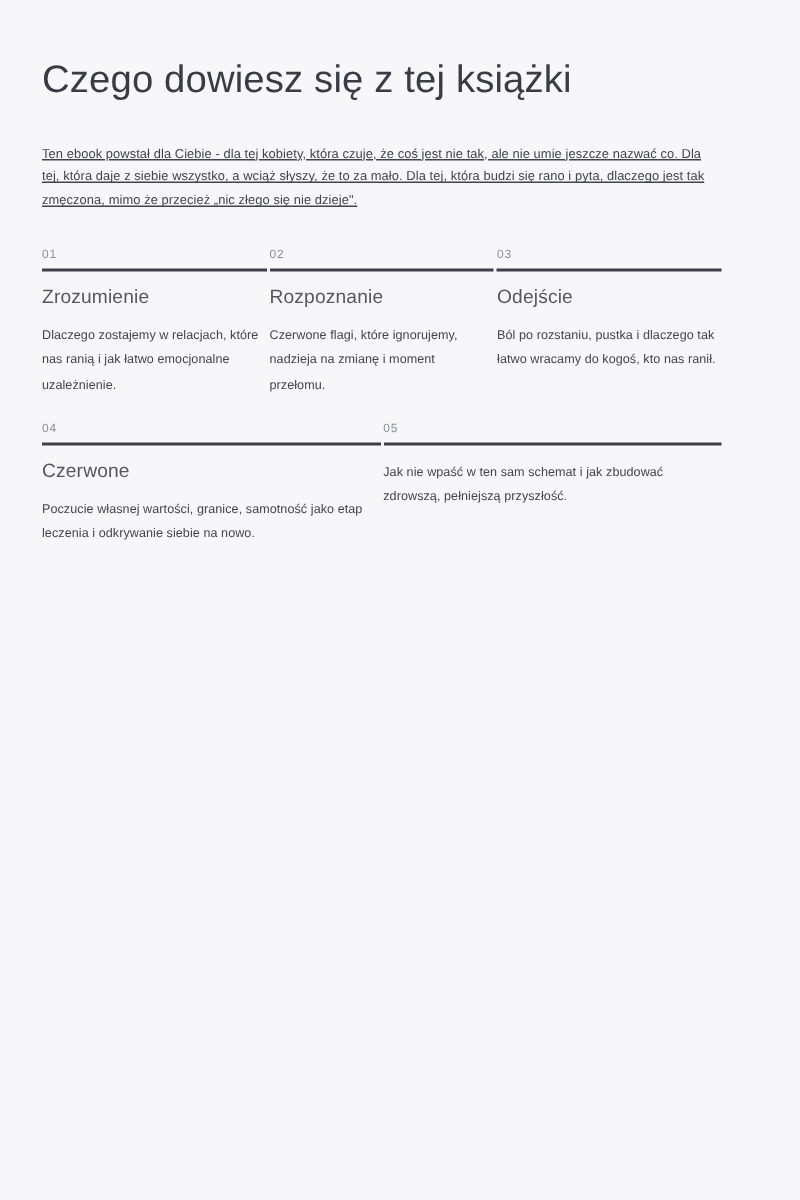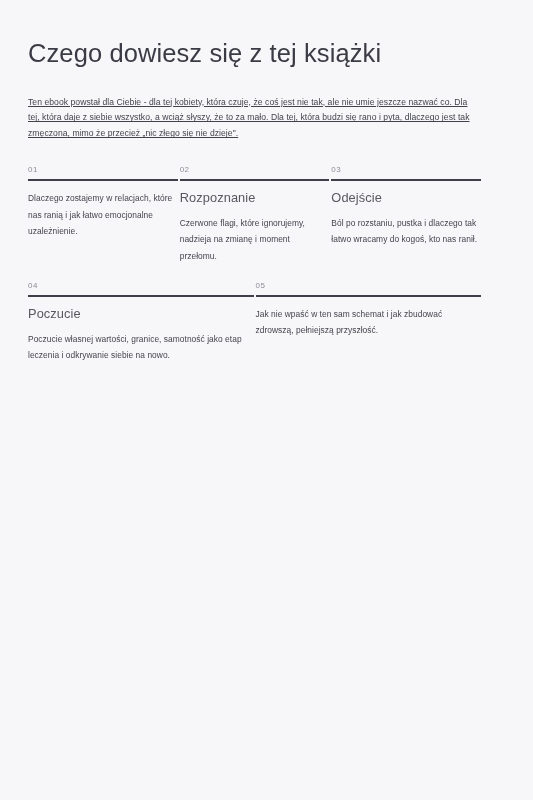--- a/index.html
+++ b/index.html
@@ -98,20 +98,21 @@
 
   <h1 class="page-title">Czego dowiesz się z tej książki</h1>
 
   <p class="intro">Ten ebook powstał dla Ciebie - dla tej kobiety, która czuje, że coś jest nie tak, ale nie umie jeszcze nazwać co. Dla tej, która daje z siebie wszystko, a wciąż słyszy, że to za mało. Dla tej, która budzi się rano i pyta, dlaczego jest tak zmęczona, mimo że przecież „nic złego się nie dzieje".</p>
 
   <div class="card-row">
 
     <div class="card">
       <div class="card-num">01</div>
       <div class="card-rule"></div>
+      <div class="card-heading">Zrozumienie</div>
       <div class="card-body">Dlaczego zostajemy w relacjach, które nas ranią i jak łatwo emocjonalne uzależnienie.</div>
     </div>
 
     <div class="card">
       <div class="card-num">02</div>
       <div class="card-rule"></div>
       <div class="card-heading">Rozpoznanie</div>
       <div class="card-body">Czerwone flagi, które ignorujemy, nadzieja na zmianę i moment przełomu.</div>
     </div>
 
@@ -122,21 +123,21 @@
       <div class="card-body">Ból po rozstaniu, pustka i dlaczego tak łatwo wracamy do kogoś, kto nas ranił.</div>
     </div>
 
   </div>
 
   <div class="card-row">
 
     <div class="card">
       <div class="card-num">04</div>
       <div class="card-rule"></div>
-      <div class="card-heading">Poczucie</div>
+      <div class="card-heading">Czerwone</div>
       <div class="card-body">Poczucie własnej wartości, granice, samotność jako etap leczenia i odkrywanie siebie na nowo.</div>
     </div>
 
     <div class="card">
       <div class="card-num">05</div>
       <div class="card-rule"></div>
       <div class="card-body">Jak nie wpaść w ten sam schemat i jak zbudować zdrowszą, pełniejszą przyszłość.</div>
     </div>
 
   </div>

